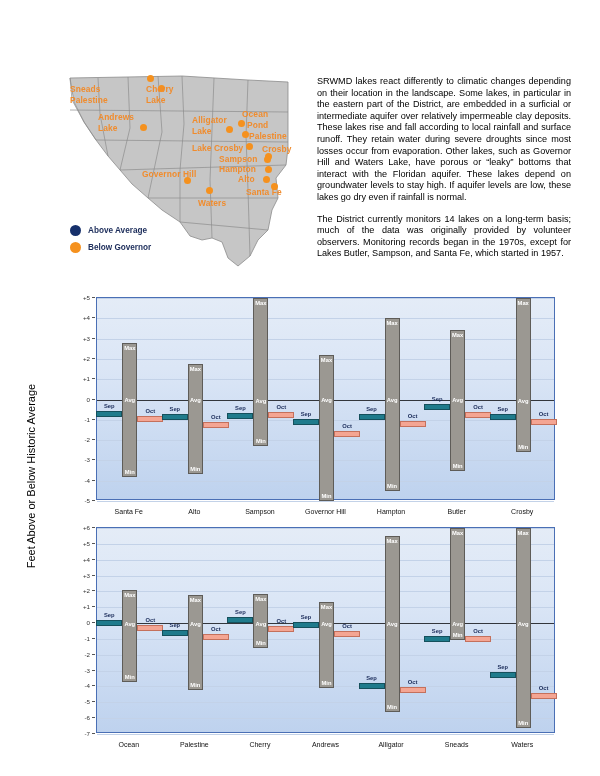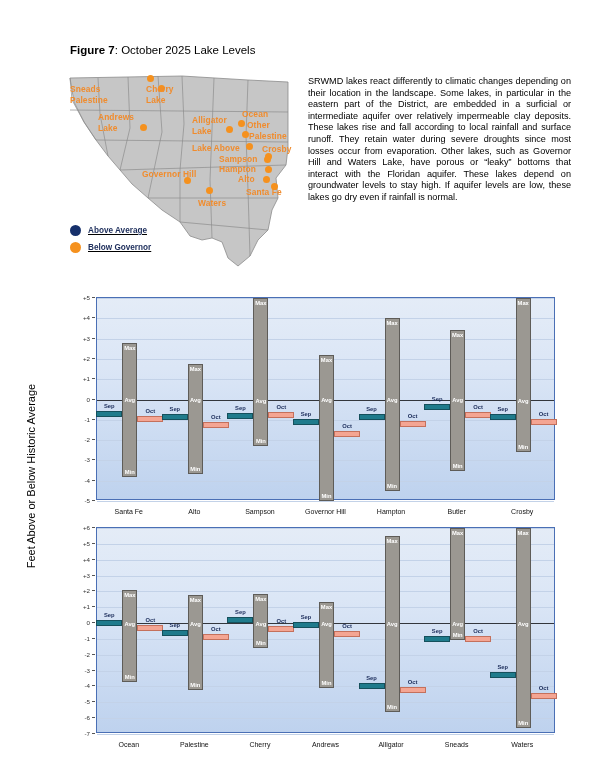--- a/index.html
+++ b/index.html
@@ -24,30 +24,30 @@
   .map-label{
     position:absolute;color:#F08C2E;font-size:8.4px;font-weight:bold;
     white-space:nowrap;letter-spacing:.1px;
   }
   .map-dot{
     position:absolute;width:7px;height:7px;border-radius:50%;
     background:#F5911E;
   }
 
   .legend{position:absolute;left:8px;top:155px;}
-  .legend-row{display:flex;align-items:center;margin-bottom:6px;text-decoration:underline;}
+  .legend-row{display:flex;align-items:center;margin-bottom:6px;}
   .legend-swatch{width:11px;height:11px;border-radius:50%;margin-right:7px;}
   .legend-text{font-size:8.2px;font-weight:bold;color:#1b2c5a;}
 
   
   .body-col{
     position:absolute;left:303px;top:76px;width:268px;
     font-size:9.1px;line-height:11.6px;text-align:justify;
   }
-  .body-col p{margin:0 0 10px 5px;}
+  .body-col p{margin:0 0 10px 14px;}
 
   
   .yaxis-title{
     position:absolute;left:-94px;top:470px;width:250px;text-align:center;
     transform:rotate(-90deg);font-size:11px;
   }
 
   
   .chart{position:absolute;}
   .plot{
@@ -91,23 +91,20 @@
   .mark-tag{
     position:absolute;font-size:5.8px;color:#1b2c5a;font-weight:bold;
     white-space:nowrap;text-align:center;
   }
 </style>
 </head>
 <body>
 
 <div class="page">
 
-  <div class="fig-title">
-    <b>Figure 7</b><span>: </span><span>October 2025 Lake Levels</span>
-  </div>
 
   <div class="map-panel">
     <svg class="map-svg" width="228" height="215" viewBox="0 0 228 215">
       <g fill="#c6c6c6" stroke="#8c8c8c" stroke-width="0.8">
         <path d="M8,8 L120,6 L186,10 L226,12 L226,78 L224,95 L214,108 L216,128 L210,140
                  L206,160 L196,170 L188,186 L176,196 L166,188 L160,172 L150,168 L140,170
                  L128,166 L118,152 L100,140 L86,128 L70,114 L58,100 L46,86 L34,70
                  L22,52 L12,32 Z"></path>
       </g>
       <g fill="none" stroke="#8c8c8c" stroke-width="0.7">
@@ -136,27 +133,27 @@
 
     <div class="map-label" style="left:36px;top:42px;">Andrews</div>
     <div class="map-label" style="left:36px;top:53px;">Lake</div>
     <div class="map-dot" style="left:78px;top:54px;"></div>
 
     <div class="map-label" style="left:130px;top:45px;">Alligator</div>
     <div class="map-label" style="left:130px;top:56px;">Lake</div>
     <div class="map-dot" style="left:164px;top:56px;"></div>
 
     <div class="map-label" style="left:180px;top:39px;">Ocean</div>
-    <div class="map-label" style="left:185px;top:50px;">Other</div>
+    <div class="map-label" style="left:185px;top:50px;">Pond</div>
     <div class="map-dot" style="left:176px;top:50px;"></div>
 
     <div class="map-label" style="left:187px;top:61px;">Palestine</div>
     <div class="map-dot" style="left:180px;top:61px;"></div>
 
-    <div class="map-label" style="left:130px;top:73px;">Lake Above</div>
+    <div class="map-label" style="left:130px;top:73px;">Lake Crosby</div>
     <div class="map-dot" style="left:184px;top:73px;"></div>
 
     <div class="map-label" style="left:200px;top:74px;">Crosby</div>
     <div class="map-dot" style="left:203px;top:83px;"></div>
 
     <div class="map-label" style="left:157px;top:84px;">Sampson</div>
     <div class="map-dot" style="left:202px;top:86px;"></div>
 
     <div class="map-label" style="left:157px;top:94px;">Hampton</div>
     <div class="map-dot" style="left:203px;top:96px;"></div>
@@ -180,20 +177,21 @@
       </div>
       <div class="legend-row">
         <span class="legend-swatch" style="background:#F5911E;"></span>
         <span class="legend-text">Below Governor</span>
       </div>
     </div>
   </div>
 
   <div class="body-col">
     <p>SRWMD lakes react differently to climatic changes depending on their location in the landscape.  Some lakes, in particular in the eastern part of the District, are embedded in a surficial or intermediate aquifer over relatively impermeable clay deposits. These lakes rise and fall according to local rainfall and surface runoff.  They retain water during severe droughts since most losses occur from evaporation. Other lakes, such as Governor Hill and Waters Lake, have porous or “leaky” bottoms that interact with the Floridan aquifer. These lakes depend on groundwater levels to stay high. If aquifer levels are low, these lakes go dry even if rainfall is normal.</p>
+    <p>The District currently monitors 14 lakes on a long-term basis; much of the data was originally provided by volunteer observers. Monitoring records began in the 1970s, except for Lakes Butler, Sampson, and Santa Fe, which started in 1957.</p>
   </div>
 
   <div class="yaxis-title">Feet Above or Below Historic Average</div>
 
   <div id="chart-top" class="chart" style="left:70px;top:297px;width:505px;height:225px;">
       <div class="plot" style="left: 26px; width: 459px; height: 203px;">
         <div class="gridline" style="top: 0px;"></div>
         <div class="gridline" style="top: 20.3px;"></div>
         <div class="gridline" style="top: 40.6px;"></div>
         <div class="gridline" style="top: 60.9px;"></div>

